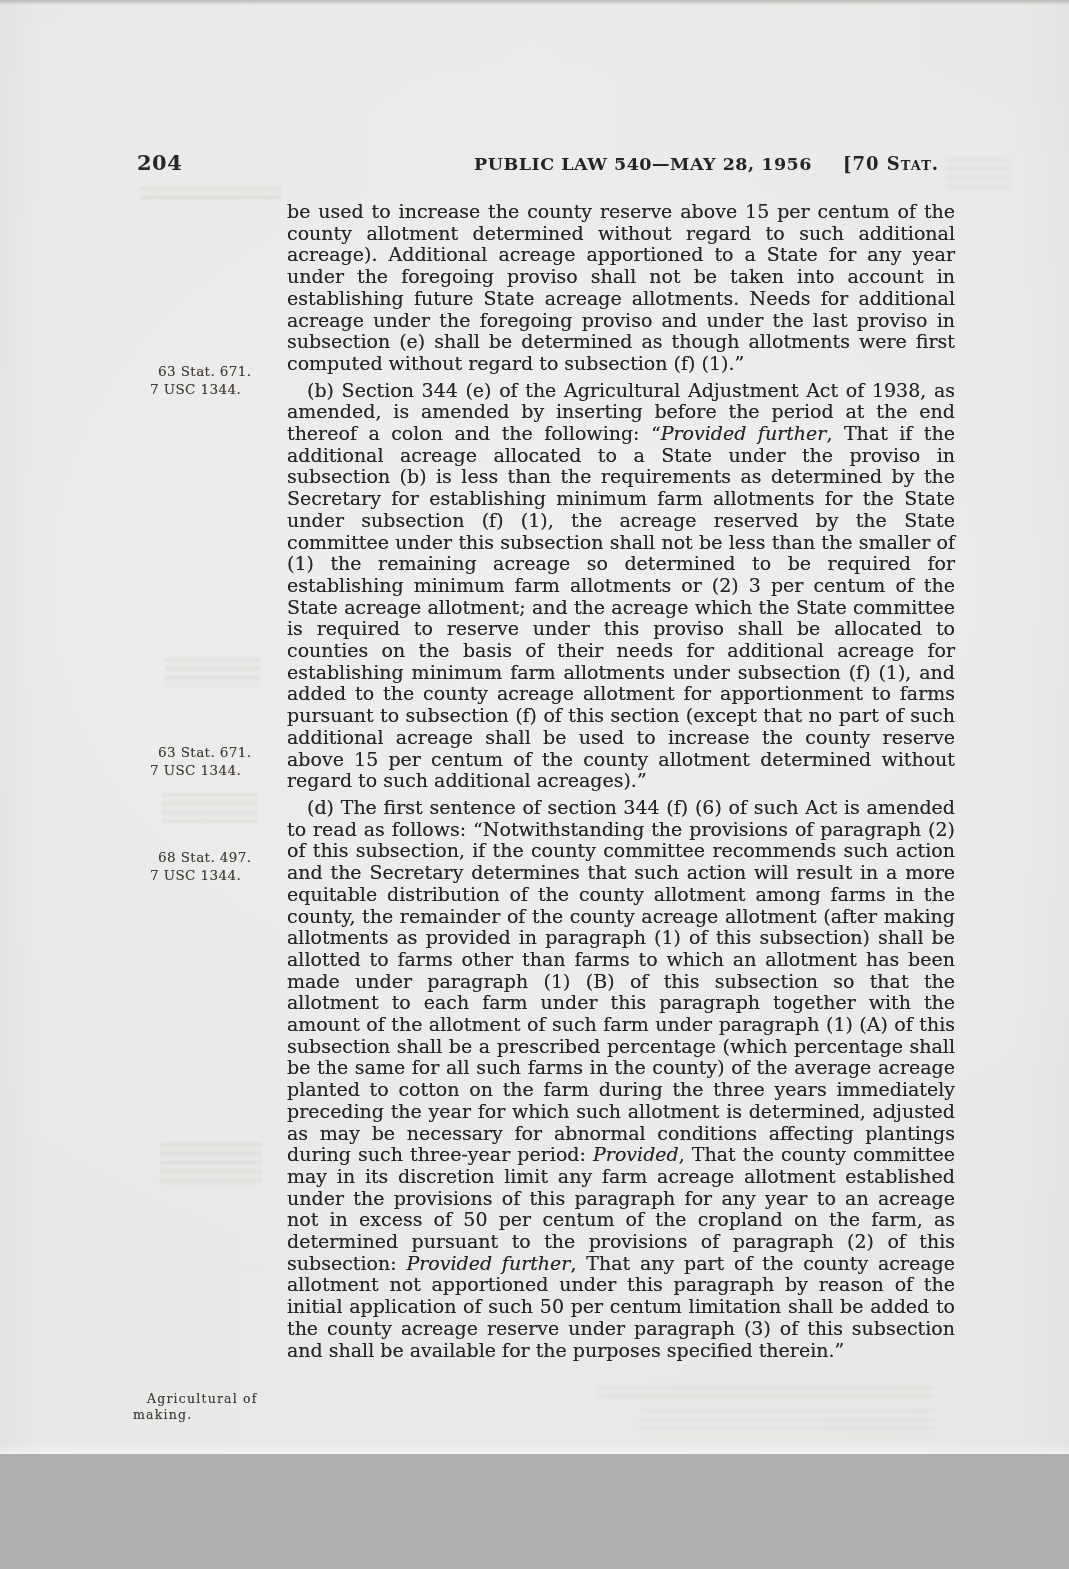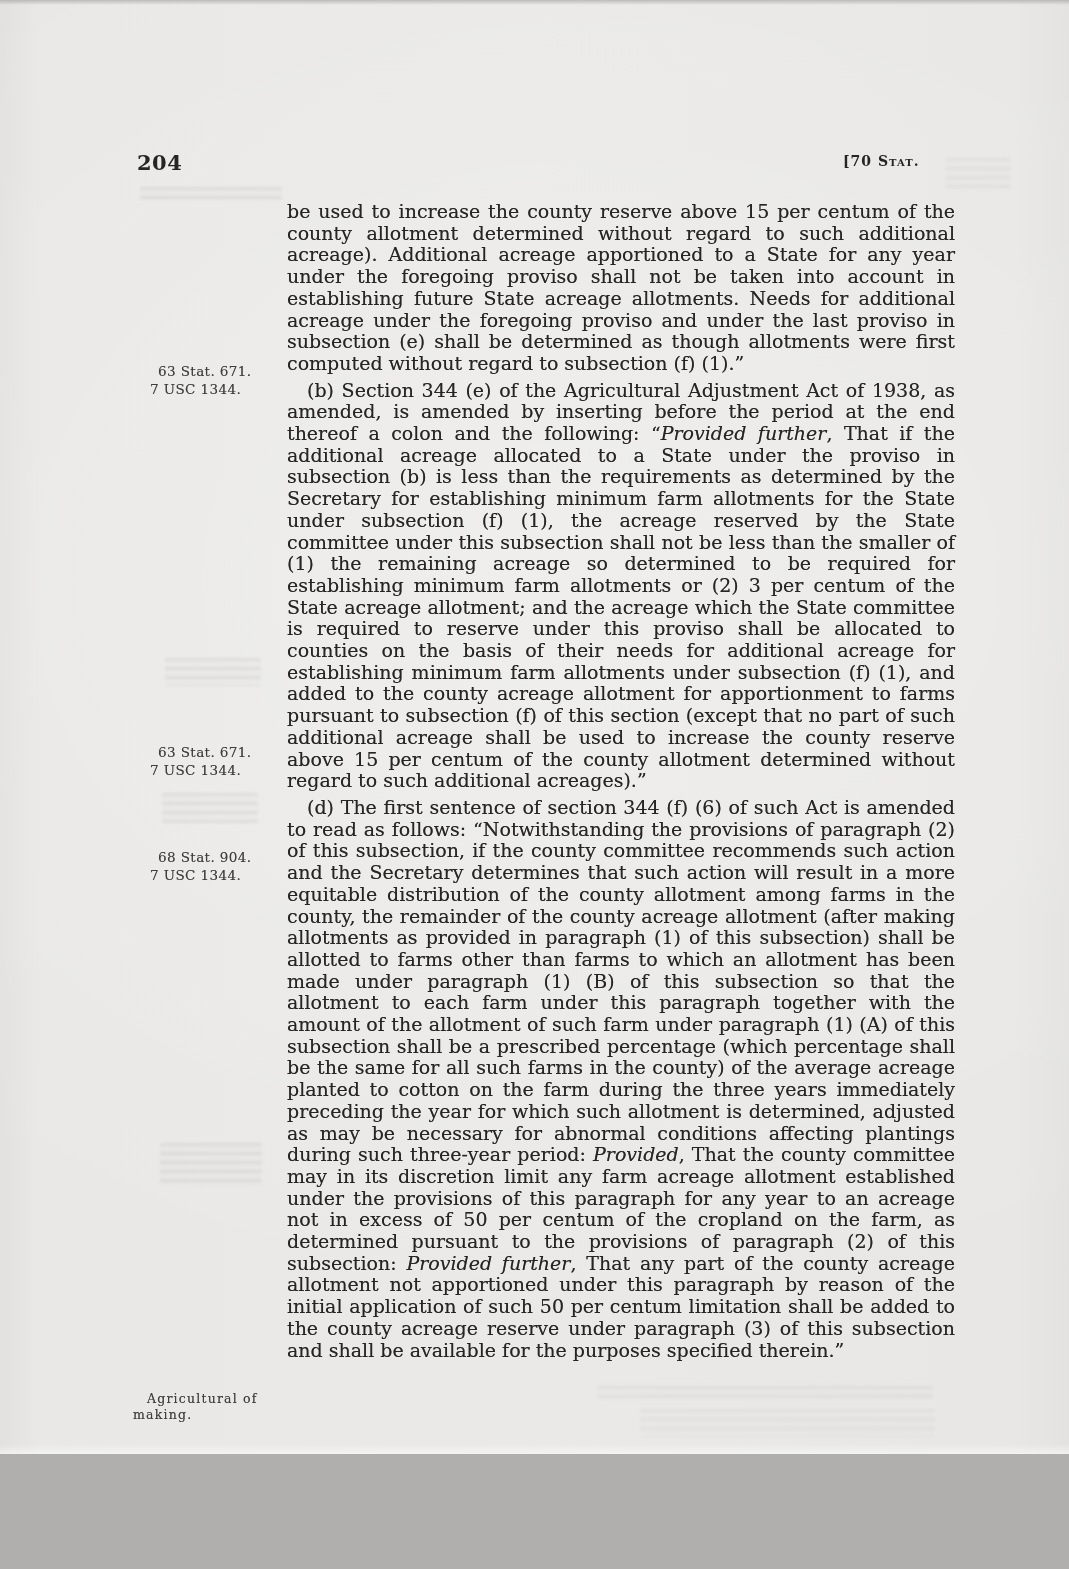--- a/index.html
+++ b/index.html
@@ -30,21 +30,21 @@
     position: absolute; left: 137px; top: 150px;
     font-size: 21px; font-weight: bold; letter-spacing: 0.5px;
   }
   .header-title {
     position: absolute; left: 474px; top: 154px;
     font-size: 17.5px; font-weight: bold; letter-spacing: 0.5px;
     white-space: nowrap;
   }
   .stat-ref {
     position: absolute; left: 843px; top: 153px;
-    font-size: 14px; font-weight: bold;
+    font-size: 18px; font-weight: bold;
     font-variant-caps: small-caps;
     letter-spacing: 1px;
     white-space: nowrap;
   }
   .body-col {
     position: absolute; left: 282px; top: 196px; width: 678px;
     font-size: 19px; line-height: 21.7px;
     text-align: justify;
     text-shadow: 0 0 0.5px rgba(40,38,36,0.55);
   }
@@ -72,41 +72,42 @@
     border-radius: 2px;
   }
 </style>
 </head>
 <body>
 
 <div class="page">
   <div class="edge-top"></div>
 
   <div class="page-num">204</div>
+  <div class="header-title">PUBLIC LAW 540—MAY 28, 1956</div>
   <div class="stat-ref">[70 Stat.</div>
 
   <div class="ghost" style="left:140px; top:187px; width:142px; height:13px;"></div>
   <div class="ghost" style="left:945px; top:158px; width:66px; height:34px; opacity:0.35;"></div>
   <div class="ghost" style="left:165px; top:658px; width:96px; height:28px;"></div>
   <div class="ghost" style="left:162px; top:793px; width:96px; height:30px;"></div>
   <div class="ghost" style="left:160px; top:1143px; width:102px; height:44px;"></div>
   <div class="ghost" style="left:598px; top:1386px; width:335px; height:13px; opacity:0.4;"></div>
   <div class="ghost" style="left:640px; top:1409px; width:295px; height:28px; opacity:0.3;"></div>
 
   <div>
       <div class="margin-note" style="top: 363px; left: 150px;">
         <div class="note-line line-0">63 Stat. 671.</div>
         <div class="note-line line-1">7 USC 1344.</div>
       </div>
       <div class="margin-note" style="top: 744px; left: 150px;">
         <div class="note-line line-0">63 Stat. 671.</div>
         <div class="note-line line-1">7 USC 1344.</div>
       </div>
       <div class="margin-note" style="top: 849px; left: 150px;">
-        <div class="note-line line-0">68 Stat. 904.</div>
+        <div class="note-line line-0">68 Stat. 497.</div>
         <div class="note-line line-1">7 USC 1344.</div>
       </div>
       <div class="margin-note spaced" style="top: 1391px; left: 133px;">
         <div class="note-line line-0">Agricultural of</div>
         <div class="note-line line-1">making.</div>
       </div>
     </div>
 
   <div class="body-col">
       <p class=""><span>be used to increase the county reserve above 15 per centum of the county allotment determined without regard to such additional acreage).  Additional acreage apportioned to a State for any year under the foregoing proviso shall not be taken into account in establishing future State acreage allotments.  Needs for additional acreage under the foregoing proviso and under the last proviso in subsection (e) shall be determined as though allotments were first computed without regard to subsection (f) (1).”</span></p>

